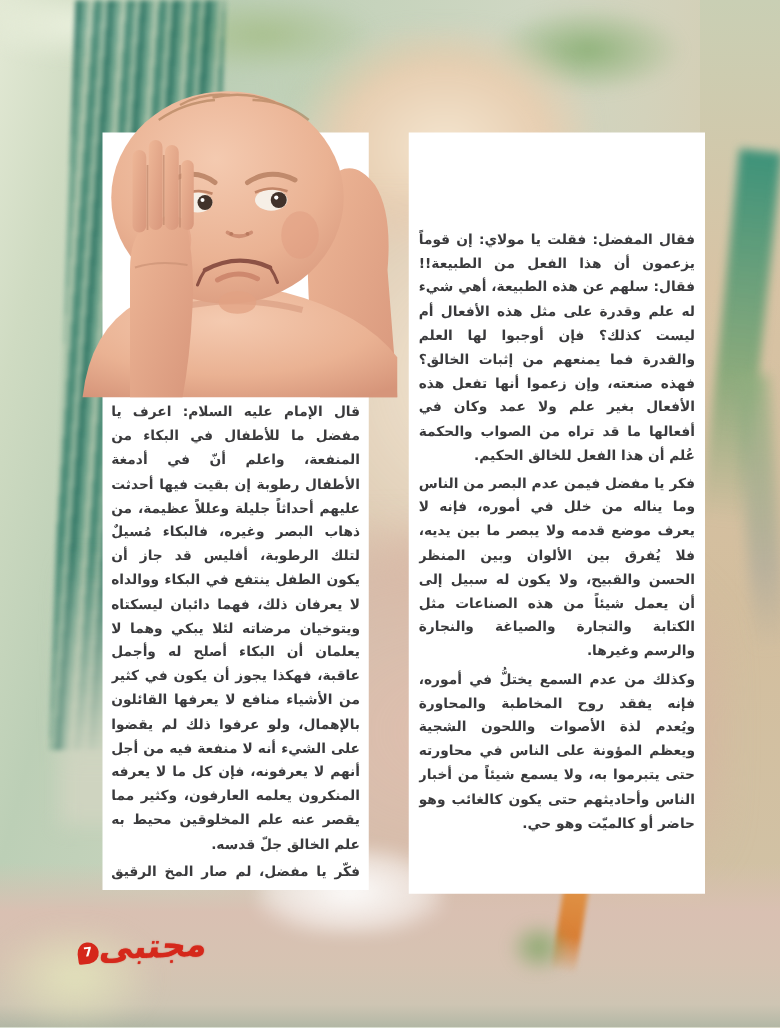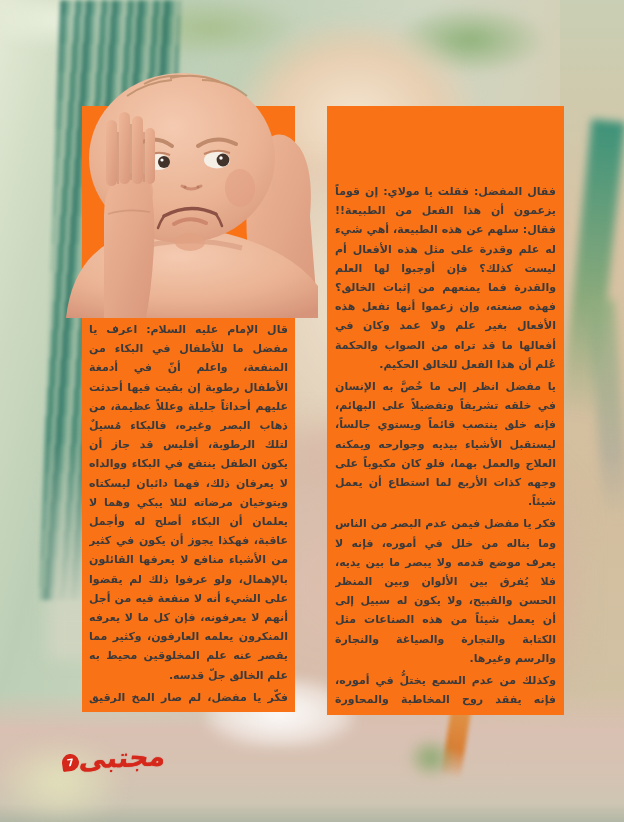--- a/index.html
+++ b/index.html
@@ -39,21 +39,21 @@
   .white-splash{position:absolute;left:205px;top:678px;width:150px;height:70px;filter:blur(6px);
     background:radial-gradient(ellipse,rgba(255,255,255,.95) 0%,rgba(255,255,255,.5) 55%,rgba(255,255,255,0) 80%);}
   .orange-streak{position:absolute;left:446px;top:706px;width:20px;height:72px;filter:blur(2px);transform:rotate(9deg);
     background:linear-gradient(180deg,#e09447,#d97f35 60%,rgba(217,127,53,0));}
   .green-smudge{position:absolute;left:408px;top:738px;width:46px;height:40px;filter:blur(5px);
     background:radial-gradient(ellipse,rgba(125,164,99,.85),rgba(125,164,99,0) 75%);}
   .corner-yellow{position:absolute;left:0px;top:742px;width:120px;height:80px;filter:blur(9px);
     background:radial-gradient(ellipse,rgba(228,230,188,.9),rgba(228,230,188,0) 78%);}
 
   
-  .panel{position:absolute;background:#f97316;direction:rtl;}
+  .panel{position:absolute;background:#ffffff;direction:rtl;}
   .panel-left{left:82px;top:106px;width:213px;height:606px;}
   .panel-right{left:327px;top:106px;width:237px;height:609px;}
   .col-text{color:#3a3a3c;font-size:11px;font-weight:bold;line-height:19.2px;
     text-align:justify;overflow:hidden;}
   .panel-right .col-text{position:absolute;left:8px;right:8px;top:76px;bottom:8px;}
   .panel-left .col-text{position:absolute;left:7px;right:7px;top:214px;bottom:8px;}
   .col-text p{margin:0 0 3px 0;}
 
   
   .baby{position:absolute;left:52px;top:66px;width:266px;height:252px;}
@@ -90,21 +90,20 @@
   <div class="panel panel-left">
     <div class="col-text">
         <p>قال الإمام عليه السلام: اعرف يا مفضل ما للأطفال في البكاء من المنفعة، واعلم أنّ في أدمغة الأطفال رطوبة إن بقيت فيها أحدثت عليهم أحداثاً جليلة وعللاً عظيمة، من ذهاب البصر وغيره، فالبكاء مُسيلٌ لتلك الرطوبة، أفليس قد جاز أن يكون الطفل ينتفع في البكاء ووالداه لا يعرفان ذلك، فهما دائبان ليسكتاه ويتوخيان مرضاته لئلا يبكي وهما لا يعلمان أن البكاء أصلح له وأجمل عاقبة، فهكذا يجوز أن يكون في كثير من الأشياء منافع لا يعرفها القائلون بالإهمال، ولو عرفوا ذلك لم يقضوا على الشيء أنه لا منفعة فيه من أجل أنهم لا يعرفونه، فإن كل ما لا يعرفه المنكرون يعلمه العارفون، وكثير مما يقصر عنه علم المخلوقين محيط به علم الخالق جلّ قدسه.</p>
         <p>فكّر يا مفضل، لم صار المخ الرقيق محصناً في أنابيب العظام، هل ذلك إلا ليحفظه ويصونه؟ لمَ صار الدم السائل محصوراً في العروق بمنزلة الماء في الظروف؟ إلا لتضبطه فلا يفيض؟ لمَ صارت الأظفار على أطراف الأصابع إلّا وقاية لها ومعونة على العمل؟ لمَ صار داخل الأذن ملتوياً كهيئة الصيوان؟ إلا ليطّرد فيه الصوت حتى ينتهي إلى السمع... لم حمل الإنسان على فخذيه وأليتيه هذا اللحم إلا ليقيه من الأرض، فلا يتألم من الجلوس عليهما، ومَن جعل الإنسان ذكراً وأنثى؟ تبارك الله عمّا يصفون.</p>
       </div>
   </div>
 
   <div class="panel panel-right">
     <div class="col-text">
         <p>فقال المفضل: فقلت يا مولاي: إن قوماً يزعمون أن هذا الفعل من الطبيعة!! فقال: سلهم عن هذه الطبيعة، أهي شيء له علم وقدرة على مثل هذه الأفعال أم ليست كذلك؟ فإن أوجبوا لها العلم والقدرة فما يمنعهم من إثبات الخالق؟ فهذه صنعته، وإن زعموا أنها تفعل هذه الأفعال بغير علم ولا عمد وكان في أفعالها ما قد تراه من الصواب والحكمة عُلم أن هذا الفعل للخالق الحكيم.</p>
-        <p>يا مفضل انظر إلى ما خُصَّ به الإنسان في خلقه تشريفاً وتفضيلاً على البهائم، فإنه خلق ينتصب قائماً ويستوي جالساً، ليستقبل الأشياء بيديه وجوارحه ويمكنه العلاج والعمل بهما، فلو كان مكبوباً على وجهه كذات الأربع لما استطاع أن يعمل شيئاً.</p>
         <p>فكر يا مفضل فيمن عدم البصر من الناس وما يناله من خلل في أموره، فإنه لا يعرف موضع قدمه ولا يبصر ما بين يديه، فلا يُفرق بين الألوان وبين المنظر الحسن والقبيح، ولا يكون له سبيل إلى أن يعمل شيئاً من هذه الصناعات مثل الكتابة والتجارة والصياغة والنجارة والرسم وغيرها.</p>
         <p>وكذلك من عدم السمع يختلُّ في أموره، فإنه يفقد روح المخاطبة والمحاورة ويُعدم لذة الأصوات واللحون الشجية ويعظم المؤونة على الناس في محاورته حتى يتبرموا به، ولا يسمع شيئاً من أخبار الناس وأحاديثهم حتى يكون كالغائب وهو حاضر أو كالميّت وهو حي.</p>
       </div>
   </div>
 
   <svg class="baby" viewBox="0 0 266 252" aria-hidden="true">
     <defs>
       <radialGradient id="skin" cx="45%" cy="32%" r="80%">
         <stop offset="0%" stop-color="#f4cab0"></stop>
         <stop offset="60%" stop-color="#eab293"></stop>

